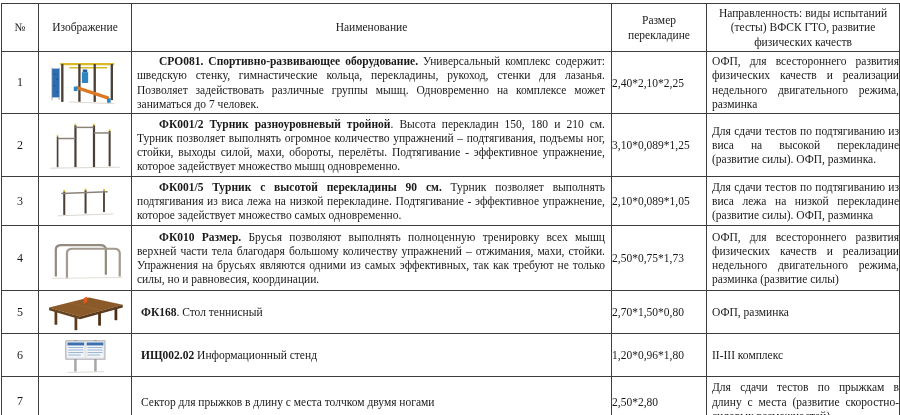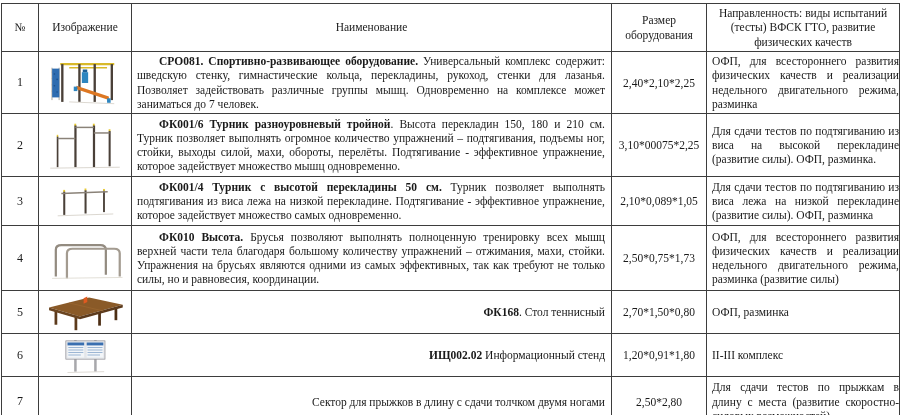--- a/index.html
+++ b/index.html
@@ -23,22 +23,22 @@
     font-weight:normal; font-size:11.5px; line-height:1.25;
     text-align:center; padding:2px 4px; height:36px;
   }
   td.num-cell { text-align:center; font-size:12px; }
   td.img-cell { text-align:center; padding:1px; }
   td.name-cell {
     font-size:11.5px; line-height:1.24;
     padding:2px 6px 2px 5px; text-align:justify;
   }
   td.name-cell.indented { text-indent:22px; }
-  td.name-cell.plain { text-align:right; text-indent:0; padding-left:9px; }
-  td.size-cell { text-align:center; font-size:11.5px; }
+  td.name-cell.plain { text-align:left; text-indent:0; padding-left:9px; }
+  td.size-cell { text-align:left; font-size:11.5px; }
   td.dir-cell {
     font-size:11.5px; line-height:1.24;
     padding:2px 0 2px 5px; text-align:justify;
   }
   .bold-part { font-weight:bold; }
   svg { display:block; margin:0 auto; }
 </style>
 </head>
 <body>
 
@@ -48,21 +48,21 @@
       <col style="width:93px">
       <col style="width:480px">
       <col style="width:95px">
       <col style="width:193px">
   </colgroup>
   <tbody>
       <tr>
     <th>№</th>
     <th>Изображение</th>
     <th>Наименование</th>
-    <th>Размер оборудования</th>
+    <th>Размер перекладине</th>
     <th>Направленность: виды испытаний (тесты) ВФСК ГТО, развитие физических качеств</th>
   </tr>
 
   <tr style="height:58px">
     <td class="num-cell">1</td>
     <td class="img-cell">
       <span>
         <svg width="88" height="54" viewBox="0 0 95 60">
           <line x1="20" y1="9" x2="80" y2="9" stroke="#d8b92a" stroke-width="2.4"></line>
           <line x1="30" y1="13" x2="72" y2="13" stroke="#d8b92a" stroke-width="1.6"></line>
@@ -108,58 +108,58 @@
           <rect x="36" y="9" width="2.4" height="45" fill="#4a4038"></rect>
           <rect x="56" y="9" width="2.4" height="45" fill="#4a4038"></rect>
           <rect x="73" y="15" width="2.2" height="38" fill="#4a4038"></rect>
           <line x1="18" y1="23" x2="37" y2="23" stroke="#8a8278" stroke-width="1.6"></line>
           <line x1="37" y1="11" x2="57" y2="11" stroke="#8a8278" stroke-width="1.6"></line>
           <line x1="57" y1="17" x2="74" y2="17" stroke="#8a8278" stroke-width="1.6"></line>
           <line x1="10" y1="55" x2="85" y2="54" stroke="#d8d4cc" stroke-width="1"></line>
         </svg>
       </span>
     </td>
-    <td class="name-cell indented"><span class="bold-part">ФК001/6 Турник разноуровневый тройной</span><span>. Высота перекладин 150, 180 и 210 см. Турник позволяет выполнять огромное количество упражнений – подтягивания, подъемы ног, стойки, выходы силой, махи, обороты, перелёты. Подтягивание - эффективное упражнение, которое задействует множество мышц одновременно.</span></td>
-    <td class="size-cell">3,10*00075*2,25</td>
+    <td class="name-cell indented"><span class="bold-part">ФК001/2 Турник разноуровневый тройной</span><span>. Высота перекладин 150, 180 и 210 см. Турник позволяет выполнять огромное количество упражнений – подтягивания, подъемы ног, стойки, выходы силой, махи, обороты, перелёты. Подтягивание - эффективное упражнение, которое задействует множество мышц одновременно.</span></td>
+    <td class="size-cell">3,10*0,089*1,25</td>
     <td class="dir-cell">Для сдачи тестов по подтягиванию из виса на высокой перекладине (развитие силы). ОФП, разминка.</td>
   </tr>
 
   <tr style="height:49px">
     <td class="num-cell">3</td>
     <td class="img-cell">
       <span>
         <svg width="88" height="40" viewBox="0 0 95 42">
           <rect x="24" y="9" width="2" height="2.4" fill="#e6c832"></rect>
           <rect x="47" y="7.5" width="2" height="2.4" fill="#e6c832"></rect>
           <rect x="67" y="8" width="2" height="2.4" fill="#e6c832"></rect>
           <rect x="24" y="11" width="2.2" height="25" fill="#4a4038"></rect>
           <rect x="47" y="9.5" width="2.2" height="25" fill="#4a4038"></rect>
           <rect x="67" y="10" width="2" height="23" fill="#4a4038"></rect>
           <line x1="22" y1="13" x2="72" y2="11" stroke="#8a8278" stroke-width="1.6"></line>
           <line x1="18" y1="37" x2="78" y2="35" stroke="#d8d4cc" stroke-width="1"></line>
         </svg>
       </span>
     </td>
-    <td class="name-cell indented"><span class="bold-part">ФК001/4 Турник с высотой перекладины 50 см.</span><span> Турник позволяет выполнять  подтягивания из виса лежа на низкой перекладине. Подтягивание - эффективное упражнение, которое задействует множество самых одновременно.</span></td>
+    <td class="name-cell indented"><span class="bold-part">ФК001/5 Турник с высотой перекладины 90 см.</span><span> Турник позволяет выполнять  подтягивания из виса лежа на низкой перекладине. Подтягивание - эффективное упражнение, которое задействует множество самых одновременно.</span></td>
     <td class="size-cell">2,10*0,089*1,05</td>
     <td class="dir-cell">Для сдачи тестов по подтягиванию из виса лежа на низкой перекладине (развитие силы). ОФП, разминка</td>
   </tr>
 
   <tr style="height:65px">
     <td class="num-cell">4</td>
     <td class="img-cell">
       <span>
         <svg width="88" height="50" viewBox="0 0 95 52">
           <path d="M16,46 L16,17 Q16,12 22,12 L64,12 Q70,12 70,17 L70,44" fill="none" stroke="#938b80" stroke-width="2.4"></path>
           <path d="M28,48 L28,21 Q28,16 34,16 L79,16 Q85,16 85,21 L85,46" fill="none" stroke="#a39b90" stroke-width="2.4"></path>
           <line x1="12" y1="48" x2="88" y2="47" stroke="#e0dcd4" stroke-width="1"></line>
         </svg>
       </span>
     </td>
-    <td class="name-cell indented"><span class="bold-part">ФК010 Высота.</span><span> Брусья позволяют выполнять полноценную тренировку всех мышц верхней части тела благодаря большому количеству упражнений – отжимания, махи, стойки. Упражнения на брусьях являются одними из самых эффективных, так как требуют не только силы, но и равновесия, координации.</span></td>
+    <td class="name-cell indented"><span class="bold-part">ФК010 Размер.</span><span> Брусья позволяют выполнять полноценную тренировку всех мышц верхней части тела благодаря большому количеству упражнений – отжимания, махи, стойки. Упражнения на брусьях являются одними из самых эффективных, так как требуют не только силы, но и равновесия, координации.</span></td>
     <td class="size-cell">2,50*0,75*1,73</td>
     <td class="dir-cell">ОФП, для всестороннего развития физических качеств и реализации недельного двигательного режима, разминка (развитие силы)</td>
   </tr>
 
   <tr style="height:43px">
     <td class="num-cell">5</td>
     <td class="img-cell">
       <span>
         <svg width="88" height="40" viewBox="0 0 95 44">
           <rect x="14" y="20" width="3" height="16" fill="#5c3a1c"></rect>
@@ -197,25 +197,25 @@
           <rect x="37" y="9" width="20" height="3.5" fill="#3a6fb0"></rect>
           <line x1="38" y1="15" x2="56" y2="15" stroke="#8aa8cc" stroke-width="1"></line>
           <line x1="38" y1="18" x2="56" y2="18" stroke="#8aa8cc" stroke-width="1"></line>
           <line x1="38" y1="21" x2="56" y2="21" stroke="#8aa8cc" stroke-width="1"></line>
           <line x1="38" y1="24" x2="53" y2="24" stroke="#8aa8cc" stroke-width="1"></line>
           <line x1="14" y1="45" x2="58" y2="44" stroke="#d8d4cc" stroke-width="1"></line>
         </svg>
       </span>
     </td>
     <td class="name-cell plain"><span class="bold-part">ИЩ002.02</span><span> Информационный стенд</span></td>
-    <td class="size-cell">1,20*0,91*1,80</td>
+    <td class="size-cell">1,20*0,96*1,80</td>
     <td class="dir-cell">II-III комплекс</td>
   </tr>
 
   <tr style="height:50px">
     <td class="num-cell">7</td>
     <td class="img-cell"></td>
-    <td class="name-cell plain"><span class="bold-part"></span><span>Сектор для прыжков в длину с сдачи толчком двумя ногами</span></td>
+    <td class="name-cell plain"><span class="bold-part"></span><span>Сектор для прыжков в длину с места толчком двумя ногами</span></td>
     <td class="size-cell">2,50*2,80</td>
     <td class="dir-cell">Для сдачи тестов по прыжкам в длину с места (развитие скоростно-силовых возможностей)</td>
   </tr>
 </tbody>
   </table>
 
 </body></html>

